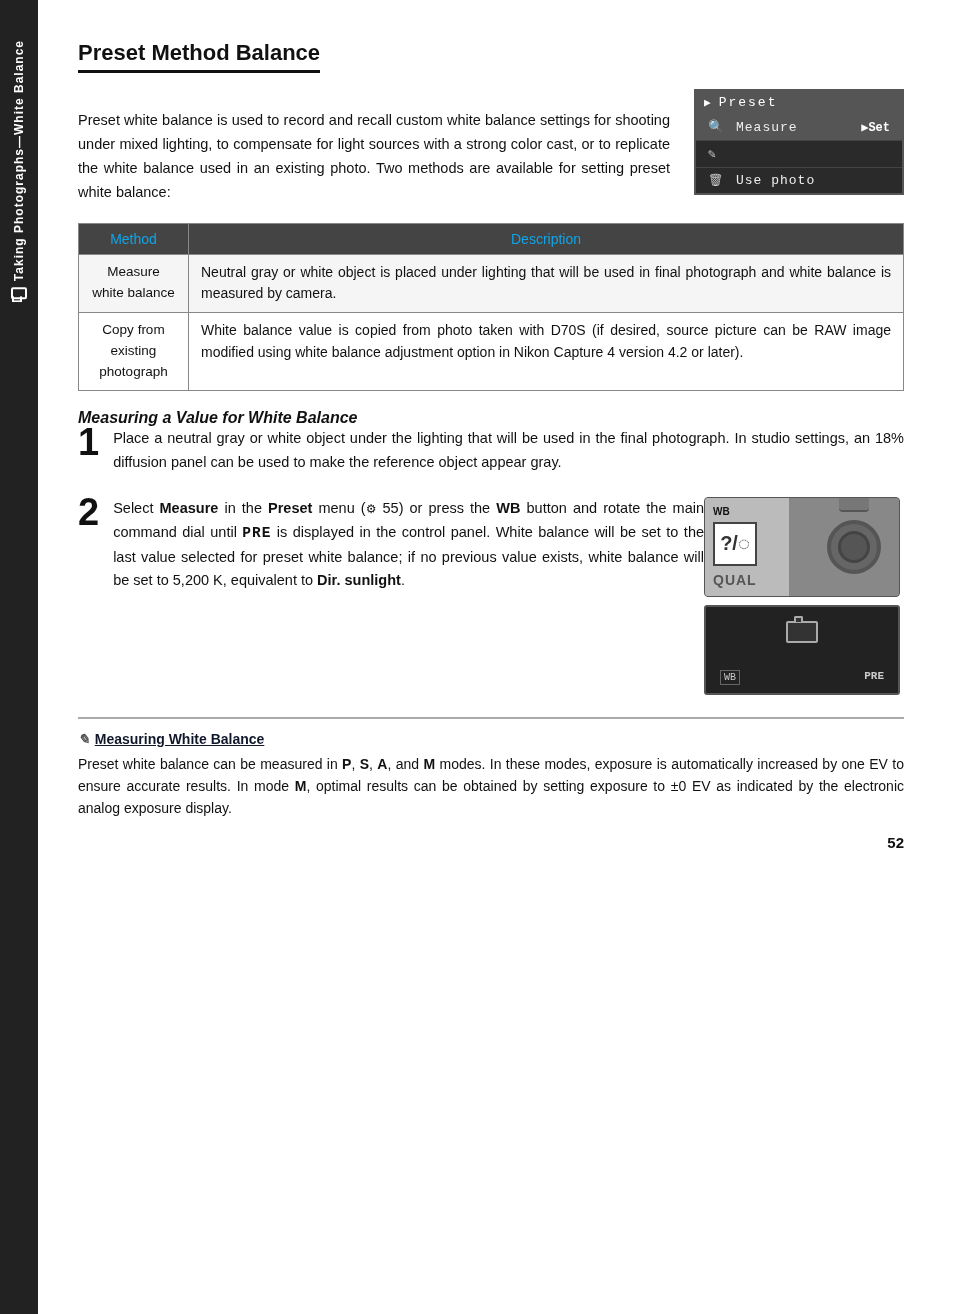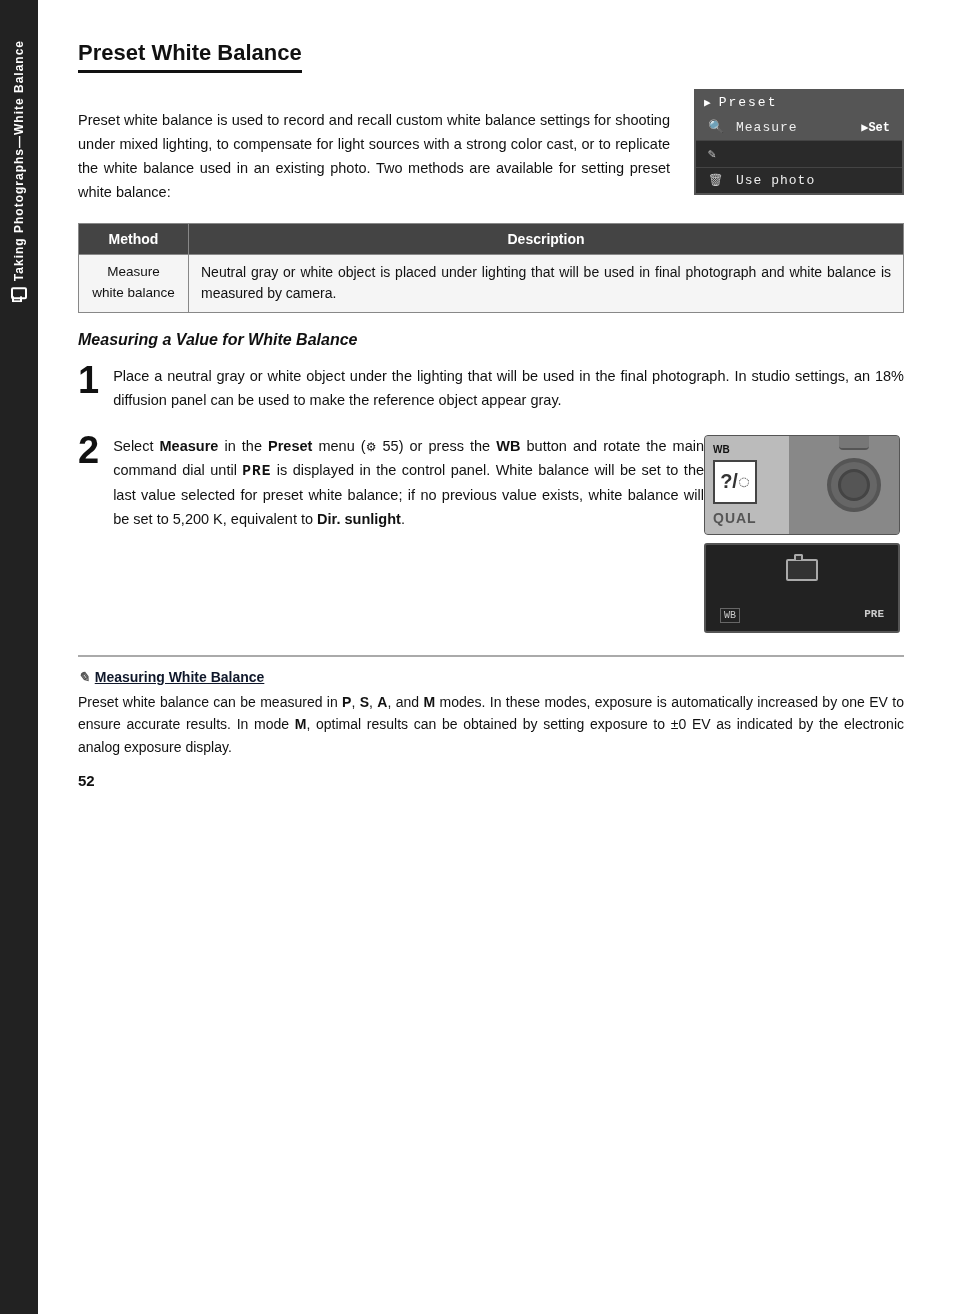--- a/index.html
+++ b/index.html
@@ -149,23 +149,23 @@
     }
     
     .method-table {
       width: 100%;
       border-collapse: collapse;
       margin-bottom: 18px;
       font-size: 14px;
     }
     .method-table th {
       background: #444;
-      color: #ffffff;
+      color: #0ea5e9;
       padding: 7px 12px;
-      font-weight: bold;
+      font-weight: normal;
       text-align: center;
       border: 1px solid #888;
     }
     .method-table td {
       padding: 7px 12px;
       border: 1px solid #888;
       vertical-align: top;
       line-height: 1.55;
     }
     .method-table td.method-col {
@@ -188,21 +188,20 @@
       font-size: 14.5px;
       line-height: 1.65;
       text-align: justify;
       margin-bottom: 18px;
     }
     
     .section-heading {
       font-style: italic;
       font-weight: bold;
       font-size: 16px;
-      margin-bottom: 16px;
     }
     
     .step-block {
       display: flex;
       gap: 14px;
       margin-bottom: 22px;
       align-items: flex-start;
     }
     .step-number {
       font-size: 38px;
@@ -287,20 +286,21 @@
     .note-text {
       font-size: 14px;
       line-height: 1.6;
       text-align: justify;
     }
     
     .page-number {
       font-size: 15px;
       font-weight: bold;
       margin-top: 10px;
+      text-align: right;
     }
     
     .bold { font-weight: bold; }
     
     .mono { font-family: 'Courier New', monospace; font-weight: bold; letter-spacing: 1px; }
   </style>
 </head>
 <body>
 
 <div class="page-container">
@@ -308,21 +308,21 @@
   <div class="sidebar">
     <div class="sidebar-tab">
       <div class="sidebar-icon-cam"></div>
       <span>Taking Photographs—White Balance</span>
     </div>
   </div>
 
   <div class="main-content">
 
     
-    <h1 class="page-title">Preset White Balance</h1>
+    <h1 class="page-title">Preset Method Balance</h1>
 
     
     <div class="top-section">
       <p class="intro-text">Preset white balance is used to record and recall custom white balance settings for shooting under mixed lighting, to compensate for light sources with a strong color cast, or to replicate the white balance used in an existing photo.  Two methods are available for setting preset white balance:</p>
 
       <div class="camera-menu-box">
         <div class="cam-menu-header">
           <span class="cam-menu-header-arrow">▶</span>
           <span>Preset</span>
         </div>
@@ -350,20 +350,24 @@
         <tr>
           <th>Method</th>
           <th>Description</th>
         </tr>
       </thead>
       <tbody>
         <tr>
           <td class="method-col">Measure<br>white balance</td>
           <td class="desc-col">Neutral gray or white object is placed under lighting that will be used in final photograph and white balance is measured by camera.</td>
         </tr>
+        <tr>
+          <td class="method-col">Copy from<br>existing<br>photograph</td>
+          <td class="desc-col">White balance value is copied from photo taken with D70S (if desired, source picture can be RAW image modified using white balance adjustment option in Nikon Capture 4 version 4.2 or later).</td>
+        </tr>
       </tbody>
     </table>
 
     
 
     
     <p class="section-heading">Measuring a Value for White Balance</p>
 
     
     <div class="step-block">

